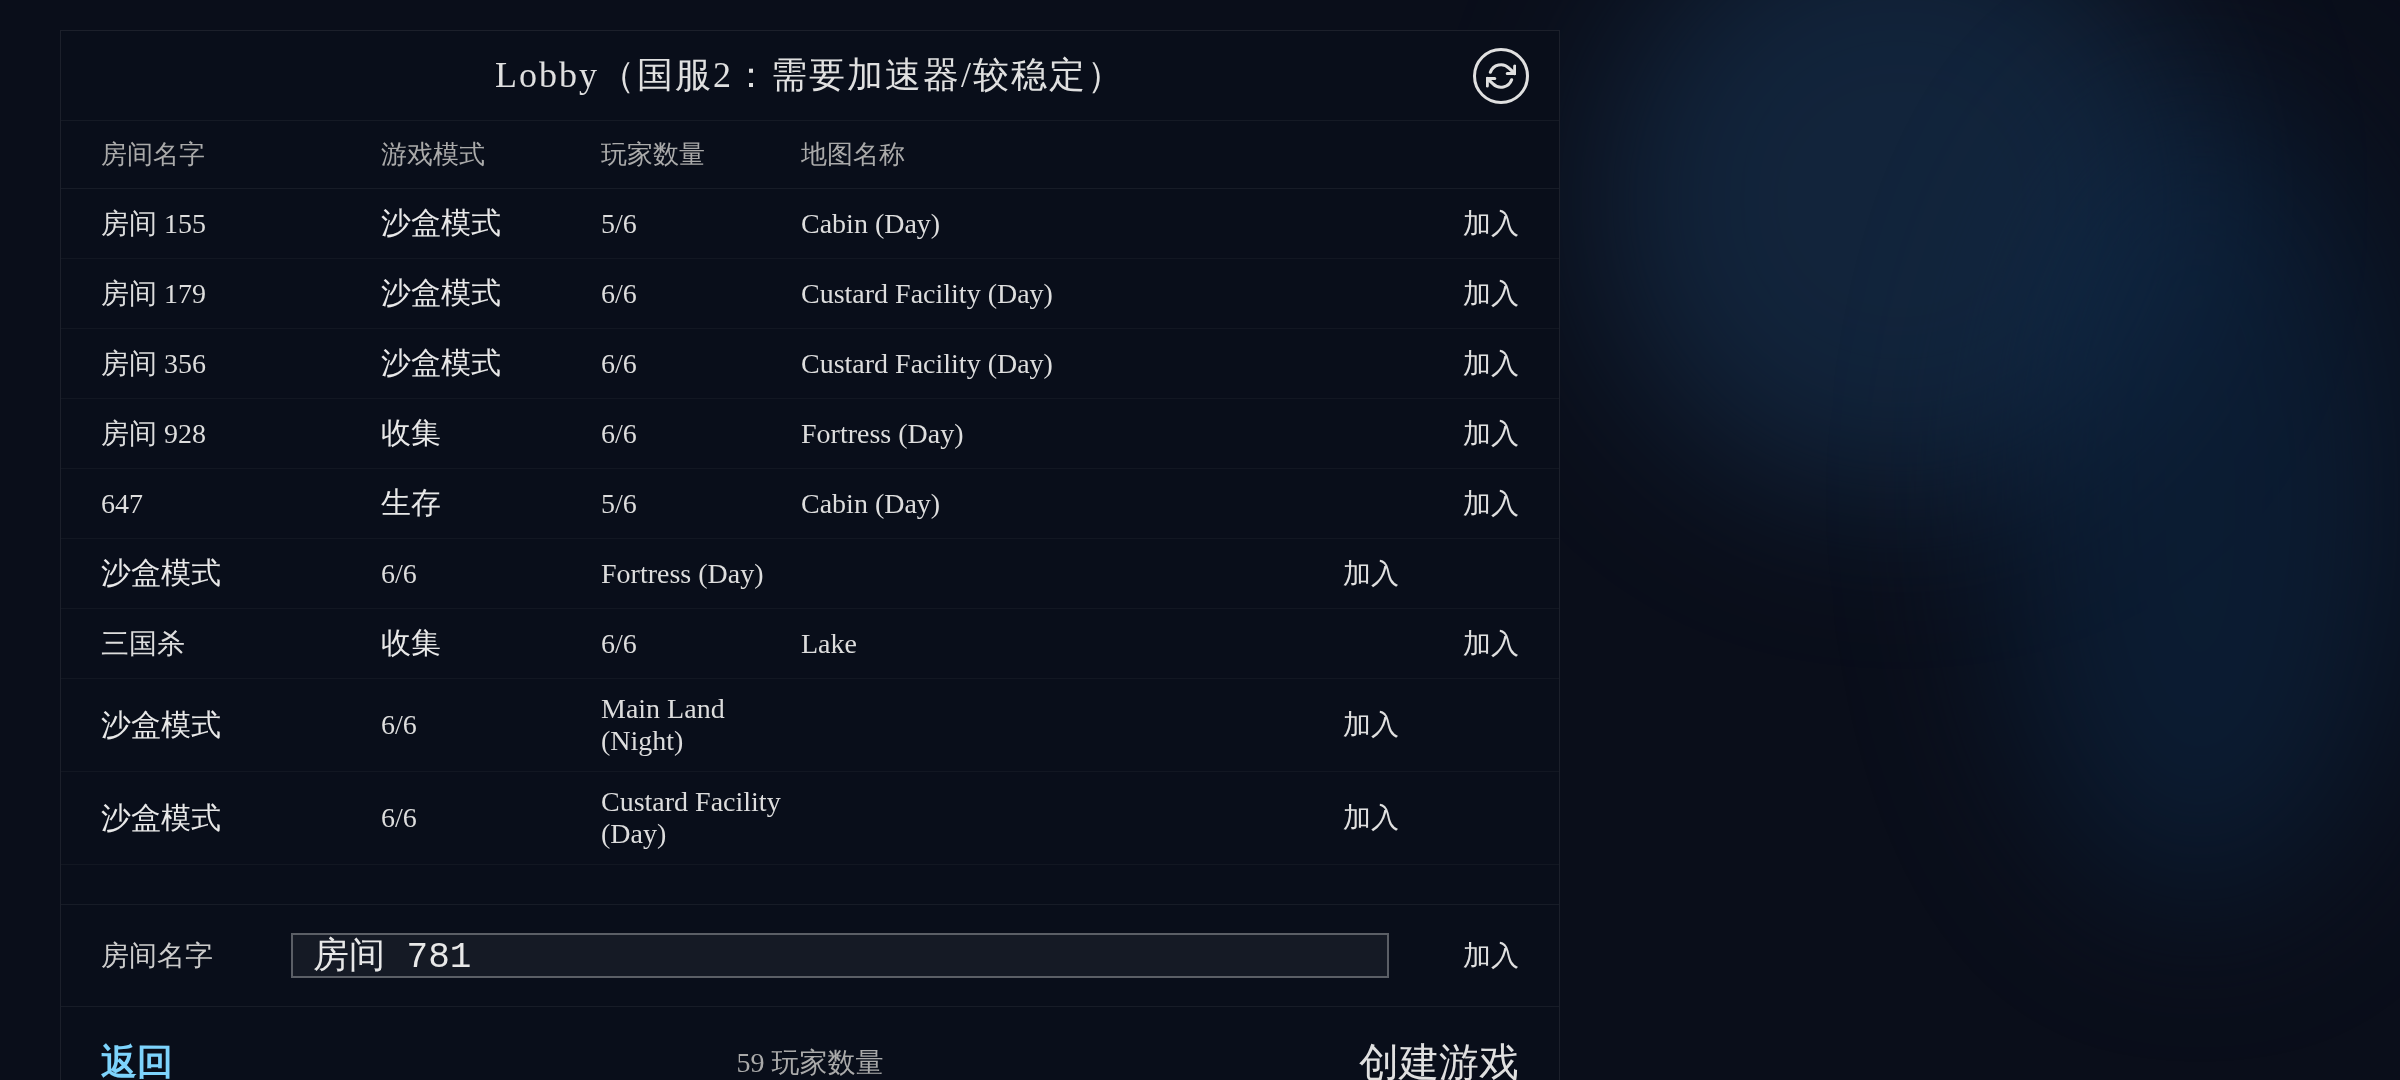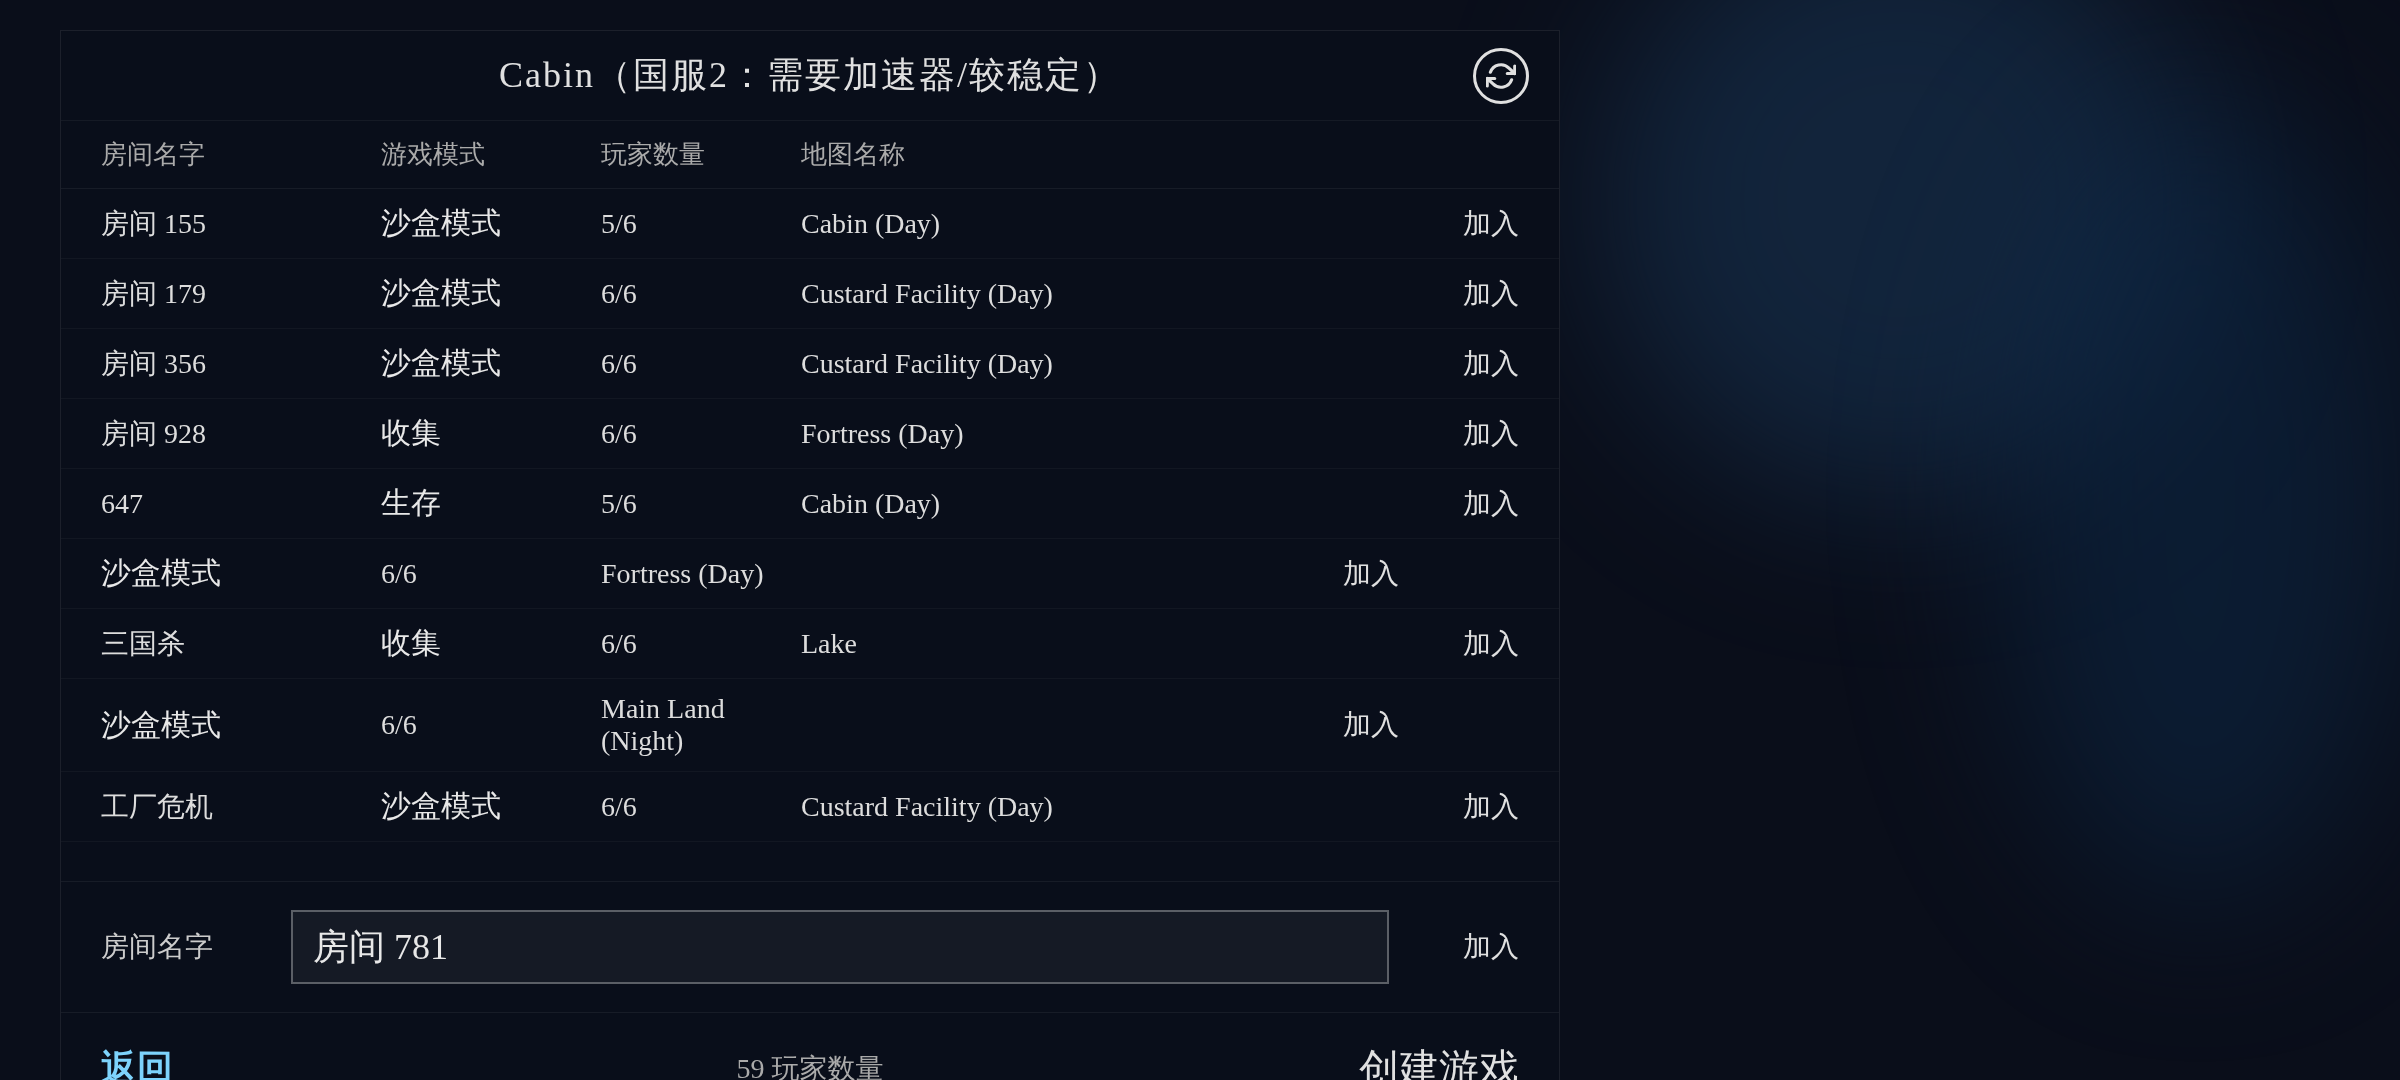--- a/index.html
+++ b/index.html
@@ -141,22 +141,22 @@
       width: 160px;
       flex-shrink: 0;
     }
 
     .join-input {
       flex: 1;
       background: rgba(255,255,255,0.05);
       border: 2px solid rgba(255,255,255,0.3);
       color: #e8e8e8;
       font-size: 36px;
-      font-family: Liberation Serif, serif;
-      padding: 14px 20px;
+      font-family: Liberation Mono, monospace;
+      padding: 0 20px;
       outline: none;
     }
 
     .join-input::placeholder {
       color: #666;
     }
 
     .join-btn {
       font-size: 28px;
       color: #e0e0e0;
@@ -198,21 +198,21 @@
   </style>
 </head>
 <body>
 
 <div class="bg-blob bg-blob-1"></div>
 <div class="bg-blob bg-blob-2"></div>
 
 <div class="main-panel">
 
   <div class="header">
-    <span class="title">Cabin（国服2：需要加速器/较稳定）</span>
+    <span class="title">Lobby（国服2：需要加速器/较稳定）</span>
     <div class="refresh-btn">
       <svg class="refresh-icon-svg" viewBox="0 0 24 24" fill="none" stroke="#e0e0e0" stroke-width="2.5" stroke-linecap="round" stroke-linejoin="round">
         <polyline points="23 4 23 10 17 10"></polyline>
         <polyline points="1 20 1 14 7 14"></polyline>
         <path d="M3.51 9a9 9 0 0 1 14.85-3.36L23 10M1 14l4.64 4.36A9 9 0 0 0 20.49 15"></path>
       </svg>
     </div>
   </div>
 
   <div class="table-header">
@@ -272,21 +272,20 @@
       <span class="cell">Lake</span>
       <span class="cell cell-join">加入</span>
     </div>
       <div class="table-row">
       <span class="cell cell-mode">沙盒模式</span>
       <span class="cell">6/6</span>
       <span class="cell">Main Land (Night)</span>
       <span class="cell cell-join">加入</span>
     </div>
       <div class="table-row">
-      <span class="cell">工厂危机</span>
       <span class="cell cell-mode">沙盒模式</span>
       <span class="cell">6/6</span>
       <span class="cell">Custard Facility (Day)</span>
       <span class="cell cell-join">加入</span>
     </div>
     </div>
 
   <div class="divider-area"></div>
 
   <div class="join-section">

